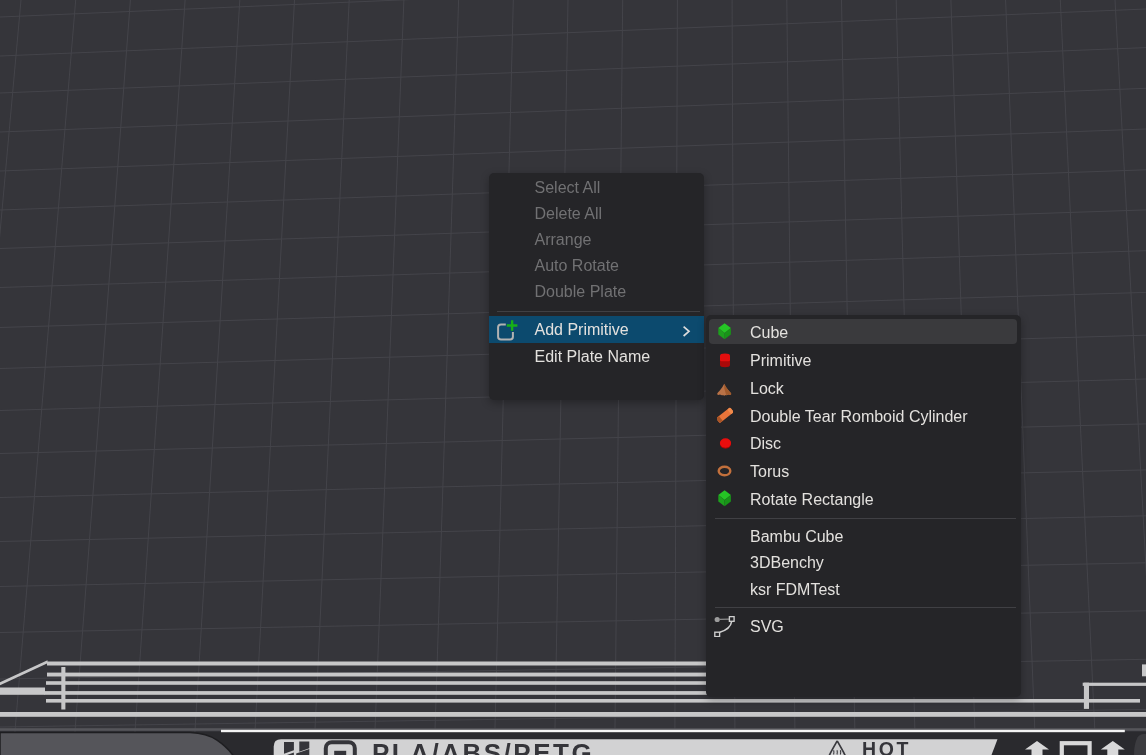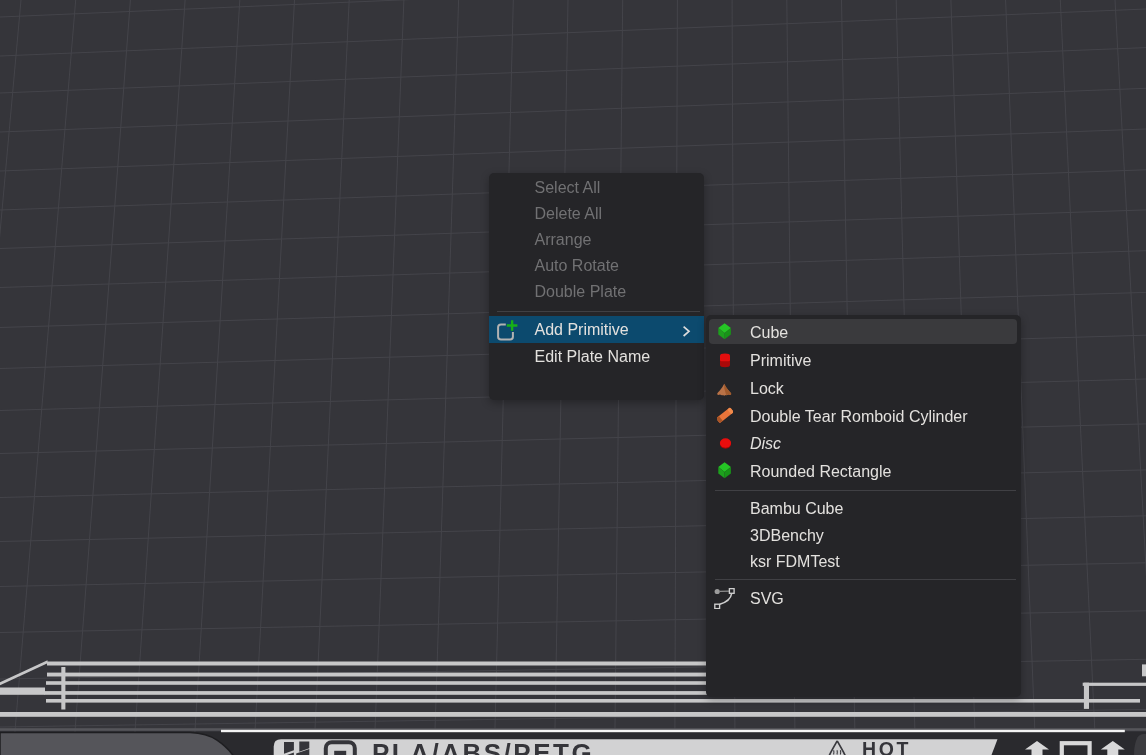--- a/index.html
+++ b/index.html
@@ -158,29 +158,35 @@
 <rect x="13.2" y="5.0" width="3.6" height="6.2" rx="1.2" fill="#f08a4b"></rect>
 </g>
 </svg></div>
 <div style="padding-left:44.5px;">Double Tear Romboid Cylinder</div>
 </div>
 <div class="mi" style="height:27.86px;position:relative;">
 <div style="position:absolute;left:13.0px;top:7.2px;line-height:0;"><svg width="13" height="11" viewBox="0 0 13 11">
 <ellipse cx="6.5" cy="6" rx="5.6" ry="4.7" fill="#a30808"></ellipse>
 <ellipse cx="6.5" cy="5" rx="5.6" ry="4.7" fill="#e90d0d"></ellipse>
 </svg></div>
-<div style="padding-left:44.5px;font-style:italic;">Disc</div>
+<div style="padding-left:44.5px;">Disc</div>
+</div>
+<div class="mi" style="height:27.86px;position:relative;">
+<div style="position:absolute;left:11.5px;top:6.8px;line-height:0;"><svg width="15" height="12" viewBox="0 0 15 12">
+<ellipse cx="7.5" cy="6" rx="5.8" ry="4.3" fill="none" stroke="#c2703c" stroke-width="2.4"></ellipse>
+</svg></div>
+<div style="padding-left:44.5px;">Torus</div>
 </div>
 <div class="mi" style="height:27.86px;position:relative;">
 <div style="position:absolute;left:12.1px;top:4.2px;line-height:0;"><svg width="14" height="17" viewBox="0 0 14 17">
 <polygon points="6.6,0.3 12.9,5.1 6.6,9.9 0.3,5.1" fill="#25c525"></polygon>
 <polygon points="0.3,5.1 6.6,9.9 6.6,16.3 0.3,11.5" fill="#1da01d"></polygon>
 <polygon points="12.9,5.1 6.6,9.9 6.6,16.3 12.9,11.5" fill="#189418"></polygon>
 </svg></div>
-<div style="padding-left:44.5px;">Rounded Rectangle</div>
+<div style="padding-left:44.5px;">Rotate Rectangle</div>
 </div>
 
 <div class="sep" style="margin:3.6px 5px 5.6px 9px;"></div>
 <div class="mi" style="height:26.2px;padding-left:44.5px;">Bambu Cube</div>
 <div class="mi" style="height:26.2px;padding-left:44.5px;">3DBenchy</div>
 <div class="mi" style="height:26.2px;padding-left:44.5px;">ksr FDMTest</div>
 
 <div class="sep" style="margin:3.9px 5px 5.6px 9px;"></div>
 <div class="mi" style="height:27px;position:relative;">
 <div style="position:absolute;left:8px;top:2.4px;line-height:0;"><svg width="21" height="21" viewBox="0 0 21 21">

